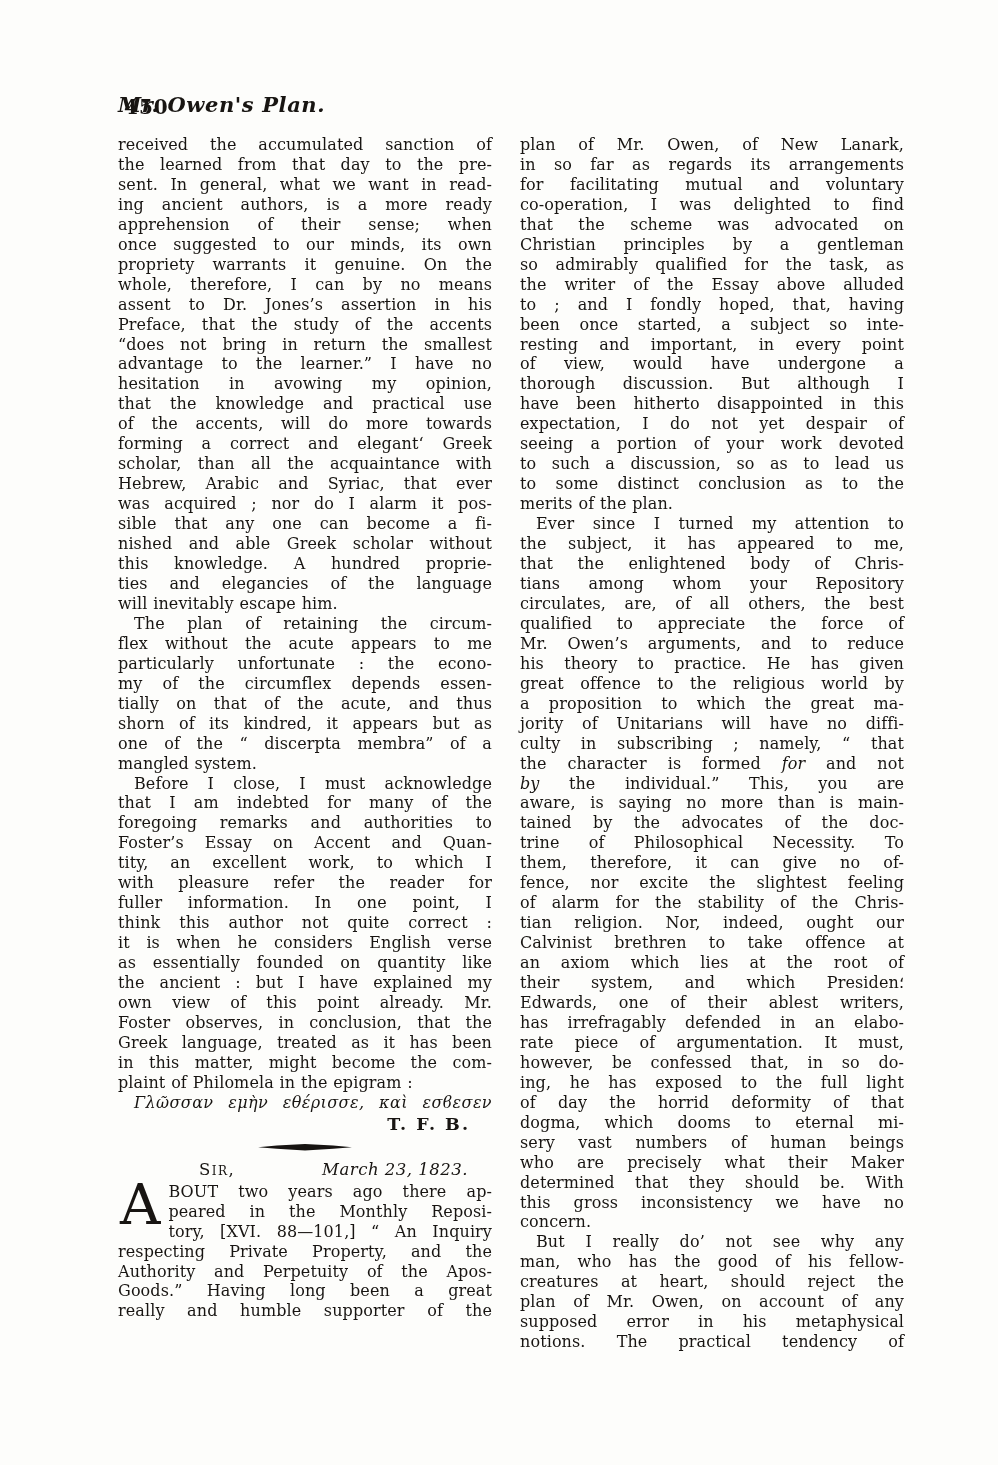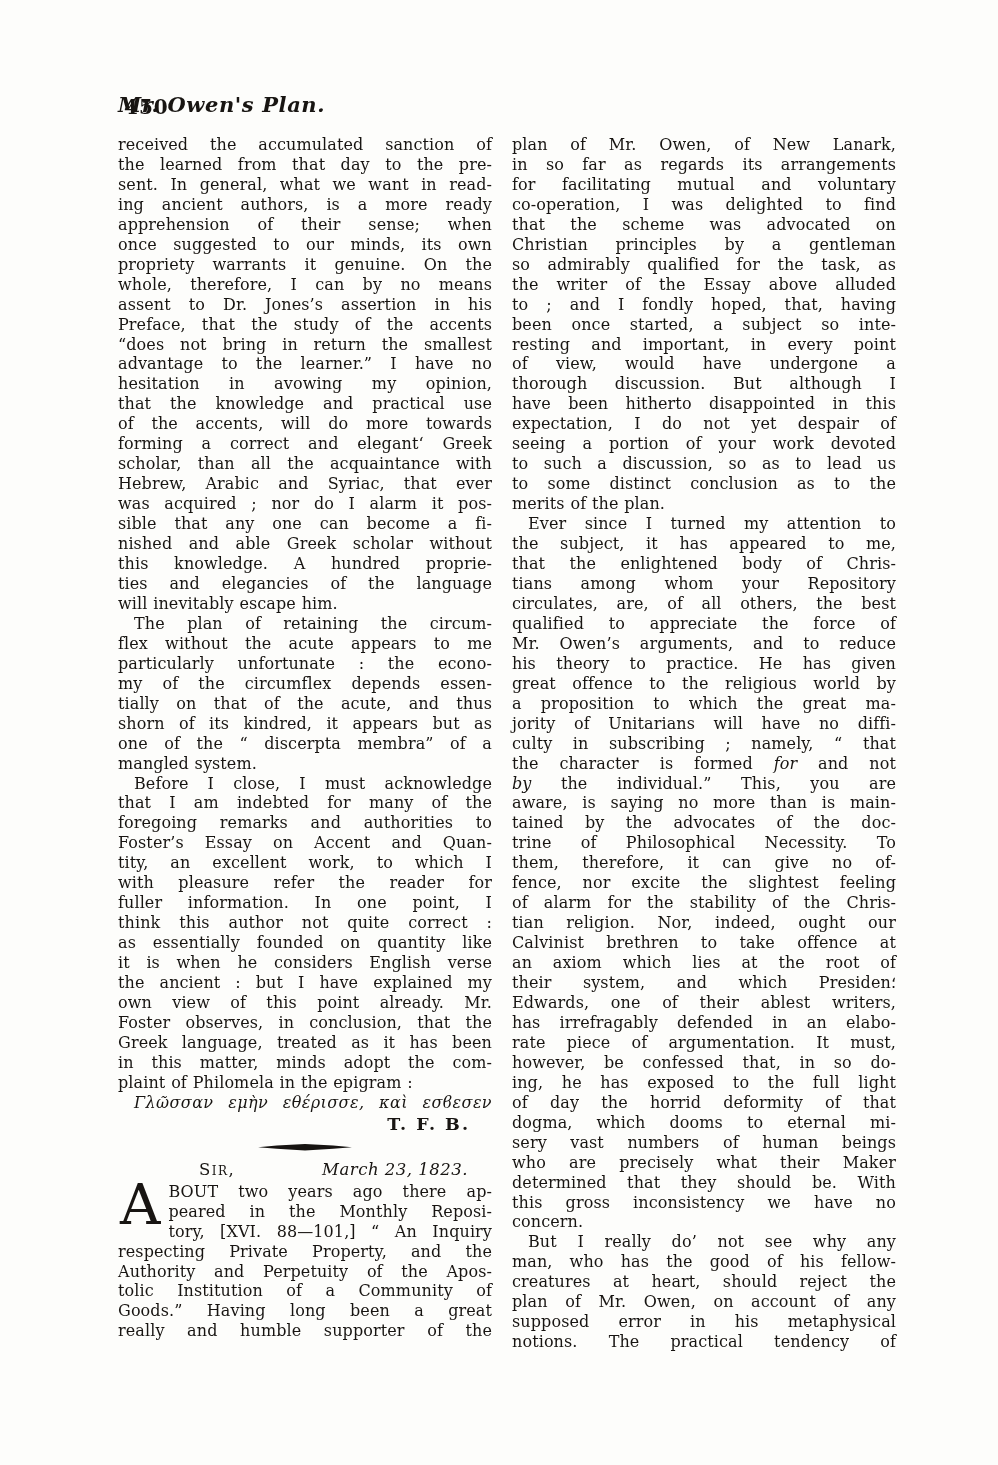--- a/index.html
+++ b/index.html
@@ -1,21 +1,21 @@
 <!DOCTYPE html>
 <html><head>
 <meta charset="utf-8">
 <style>
   html,body{margin:0;padding:0;}
   body{width:998px;height:1465px;background:#e9e9e7;font-family:"DejaVu Serif","Liberation Serif",serif;}
   .page{position:absolute;top:0;left:0;width:998px;height:1465px;background:#fdfdfb;color:#181512;overflow:hidden;}
   .pagehead{position:absolute;top:92px;left:118px;right:103px;height:30px;}
   .pagenum{position:absolute;left:6px;top:3px;font-size:20px;font-weight:700;letter-spacing:1px;}
   .runtitle{position:absolute;left:0;right:0;top:0;text-align:left;font-size:21px;font-style:italic;font-weight:700;letter-spacing:0.6px;}
-  .cols{position:absolute;top:135px;left:118px;display:flex;gap:20px;}
+  .cols{position:absolute;top:135px;left:118px;display:flex;gap:28px;}
   .colL{width:374px;}
   .colR{width:384px;}
   .ln{font-size:16px;line-height:19.95px;text-align:justify;text-align-last:justify;word-spacing:0.6px;letter-spacing:0.1px;white-space:normal;}
   .ln.end{text-align-last:left;}
   .ln.ind{text-indent:16px;}
   .ln.grk{font-style:italic;letter-spacing:0.4px;}
   .it{font-style:italic;}
   .sig{text-align:right;padding-right:22px;font-size:17.5px;font-weight:700;letter-spacing:2px;line-height:23px;}
   .divider{width:94px;height:7px;background:#171411;margin:8px auto 6px auto;
     clip-path:polygon(0 50%,20% 27%,50% 3%,80% 27%,100% 50%,80% 73%,50% 97%,20% 73%);}
@@ -68,43 +68,42 @@
         <div class="ln">one of the “ discerpta membra” of a</div>
         <div class="ln end">mangled system.</div>
         <div class="ln ind">Before I close, I must acknowledge</div>
         <div class="ln">that I am indebted for many of the</div>
         <div class="ln">foregoing remarks and authorities to</div>
         <div class="ln">Foster’s Essay on Accent and Quan-</div>
         <div class="ln">tity, an excellent work, to which I</div>
         <div class="ln">with pleasure refer the reader for</div>
         <div class="ln">fuller information. In one point, I</div>
         <div class="ln">think this author not quite correct :</div>
+        <div class="ln">it is when he considers English verse</div>
         <div class="ln">as essentially founded on quantity like</div>
-        <div class="ln">it is when he considers English verse</div>
         <div class="ln">the ancient : but I have explained my</div>
         <div class="ln">own view of this point already. Mr.</div>
         <div class="ln">Foster observes, in conclusion, that the</div>
         <div class="ln">Greek language, treated as it has been</div>
-        <div class="ln">in this matter, minds adopt the com-</div>
+        <div class="ln">in this matter, might become the com-</div>
         <div class="ln end">plaint of Philomela in the epigram :</div>
         <div class="ln ind grk">Γλῶσσαν εμὴν εθέρισσε, καὶ εσϐεσεν</div>
         <div class="sig">T. F. B.</div>
         <div class="divider"></div>
         <div class="dateline">
           <span class="sir">Sir,</span>
           <span class="ldate">March 23, 1823.</span>
         </div>
         <div class="dropcap-block">
           <span class="cap">A</span>
           <div class="ln">BOUT two years ago there ap-</div>
           <div class="ln">peared in the Monthly Reposi-</div>
           <div class="ln">tory, [XVI. 88—101,] “ An Inquiry</div>
           <div class="ln">respecting Private Property, and the</div>
           <div class="ln">Authority and Perpetuity of the Apos-</div>
-          <div class="ln">tolic Institution of a Community of</div>
           <div class="ln">Goods.” Having long been a great</div>
           <div class="ln">really and humble supporter of the</div>
         </div>
       </div>
     <div class="col colR">
         <div class="ln">plan of Mr. Owen, of New Lanark,</div>
         <div class="ln">in so far as regards its arrangements</div>
         <div class="ln">for facilitating mutual and voluntary</div>
         <div class="ln">co-operation, I was delighted to find</div>
         <div class="ln">that the scheme was advocated on</div>

